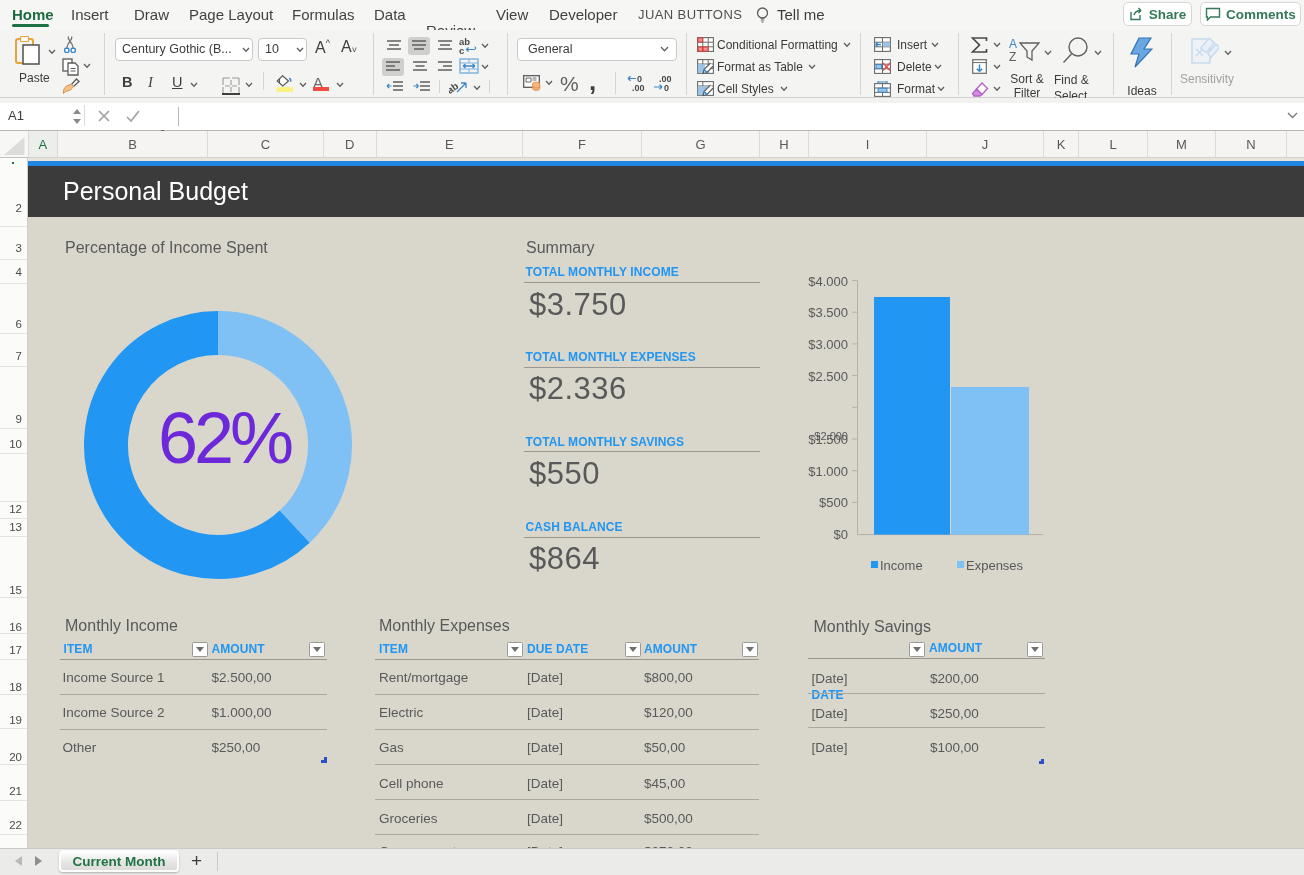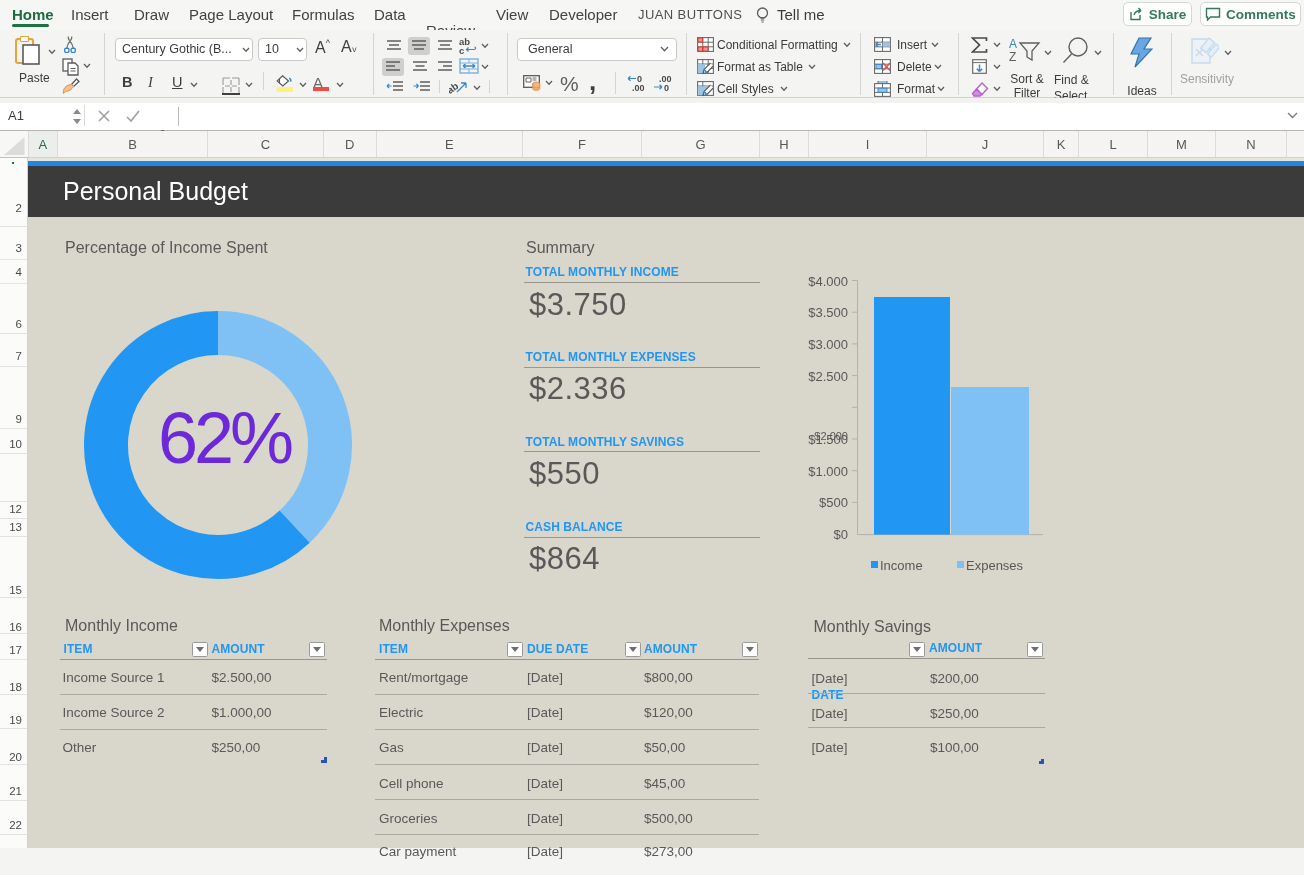--- a/index.html
+++ b/index.html
@@ -561,13 +561,25 @@
       <div class="gtxt cell" style="left:783.5px;top:554.5px;transform:translateY(-50%);">[Date]</div>
       <div class="gtxt cell" style="left:902px;top:554.5px;transform:translateY(-50%);">$250,00</div>
       <div class="rowline" style="left:779.5px;top:569.4px;width:237px;"></div>
       <div class="gtxt cell" style="left:783.5px;top:589.3px;transform:translateY(-50%);">[Date]</div>
       <div class="gtxt cell" style="left:902px;top:589.3px;transform:translateY(-50%);">$100,00</div>
       <div class="bh" style="left:1013px;top:600.8px;width:3px;height:5px;"></div>
       <div class="bh" style="left:1010.5px;top:603px;width:3px;height:2.8px;"></div>
     </div>
   </div>
 
+  <div class="abs" id="tabbar">
+    <svg class="abs" style="left:13px;top:6px;" width="10" height="12" viewBox="0 0 10 12">
+        <path d="M9 1 L2 6 L9 11 Z" fill="#b9b9b8"></path>
+      </svg>
+    <svg class="abs" style="left:34px;top:6px;" width="10" height="12" viewBox="0 0 10 12">
+        <path d="M1 1 L8 6 L1 11 Z" fill="#8f8f8e"></path>
+      </svg>
+    <div class="abs" style="left:59px;top:1px;width:120px;height:22px;background:linear-gradient(#ffffff, #e4e4e3 60%, #dcdcdb);border:2px solid #fdfdfc;border-radius:4px;box-shadow:0 1px 2px rgba(0,0,0,0.25);
+         display:flex;align-items:center;justify-content:center;font-size:13.5px;font-weight:700;color:#217346;box-sizing:border-box;">Current Month</div>
+    <span class="abs" style="left:191px;top:1px;font-size:19px;color:#3c3c3c;">+</span>
+    <div class="abs" style="left:217px;top:3px;width:1px;height:19px;background:#c9c9c8;"></div>
+  </div>
 </div>
 
 </body></html>

